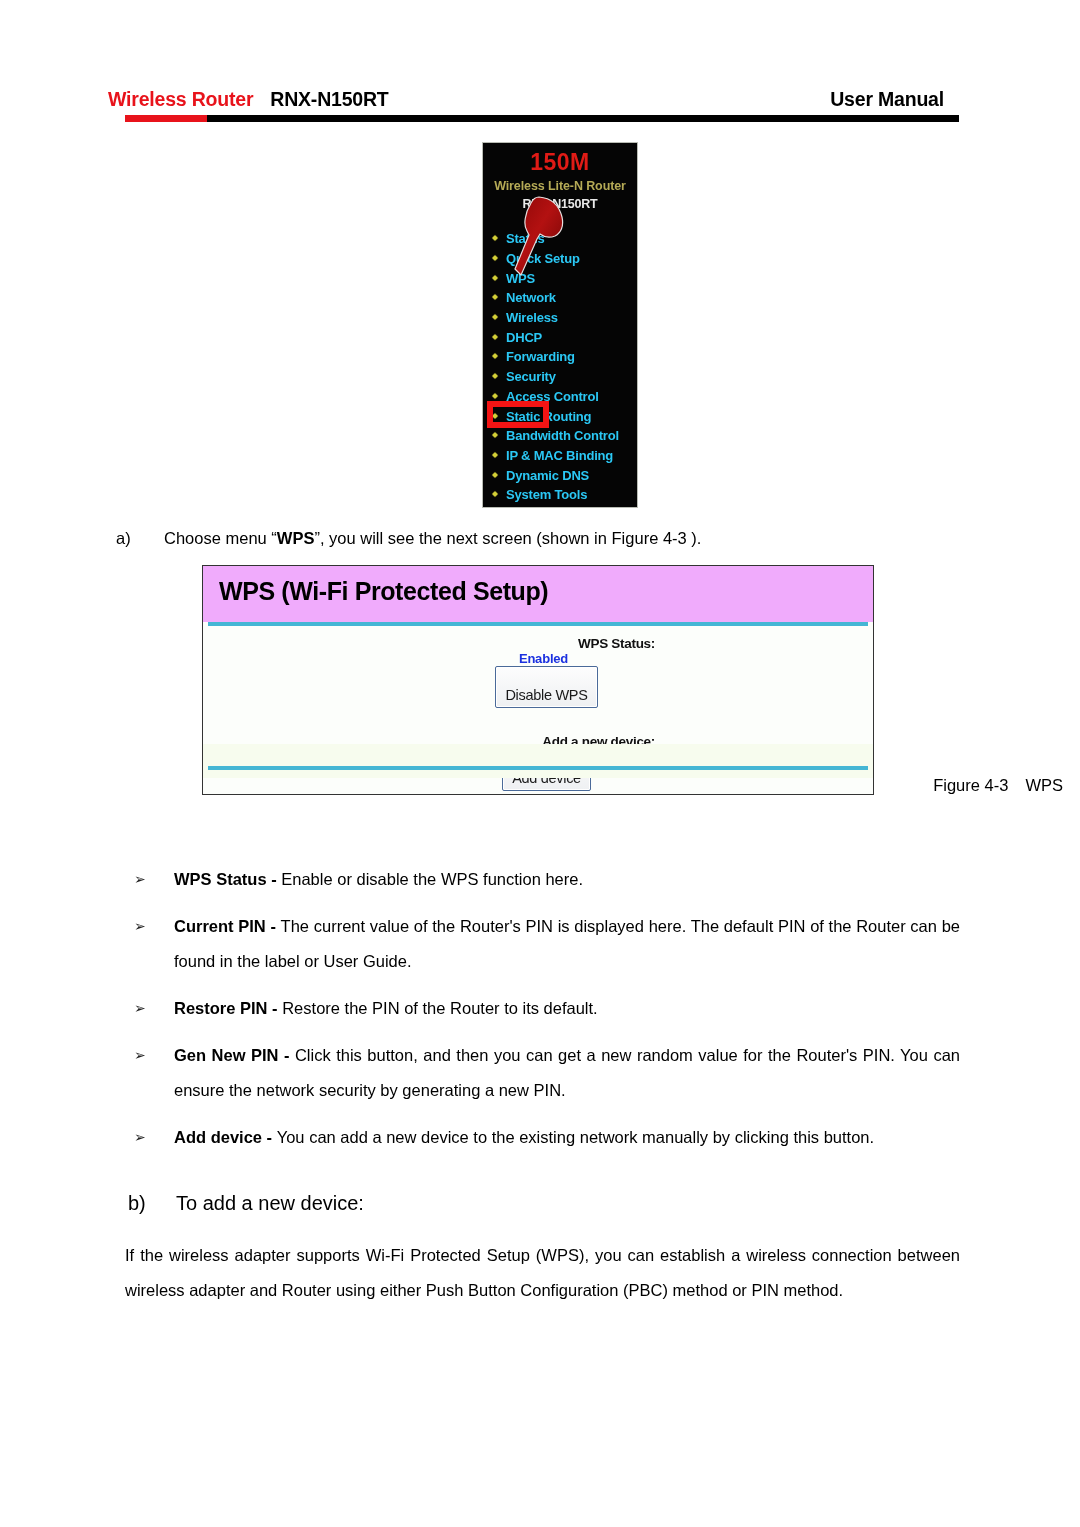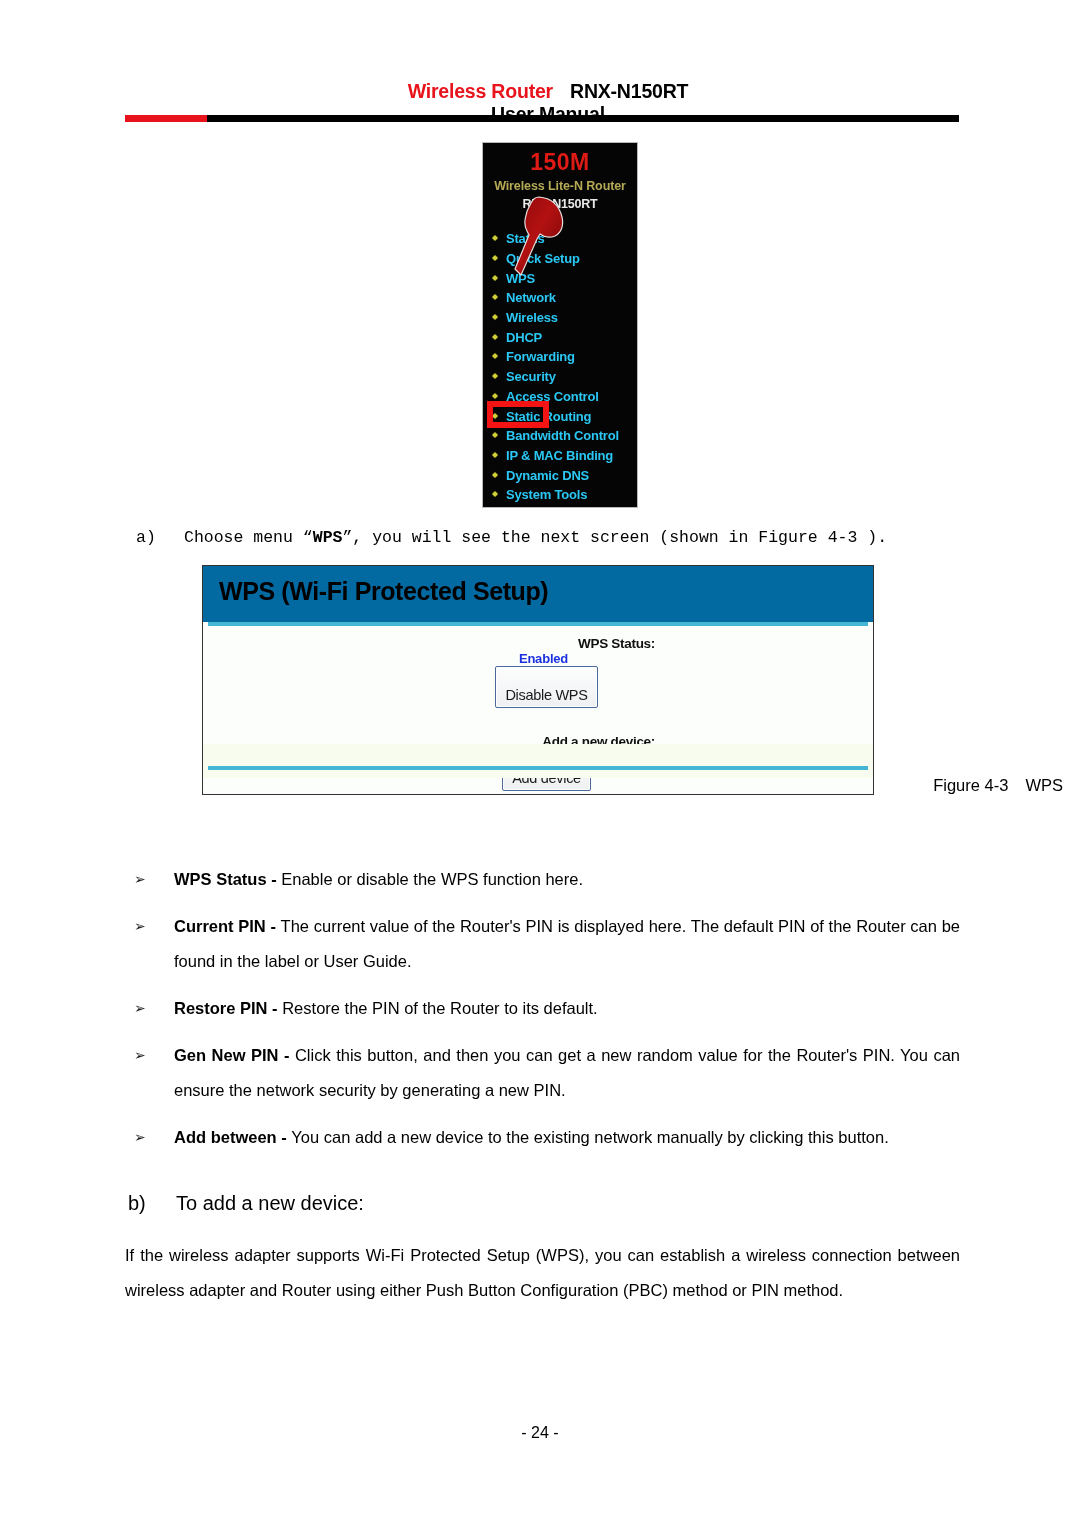--- a/index.html
+++ b/index.html
@@ -20,28 +20,27 @@
   .page {
     position: absolute;
     left: 0; top: 0;
     width: 1080px;
     height: 1527px;
   }
 
   
   .header {
     position: absolute;
-    left: 130px;
+    left: 108px;
     top: 80px;
     width: 836px;
     height: 38px;
     display: flex;
     align-items: center;
     justify-content: space-between;
-    flex-direction: column;
   }
   .header-left {
     display: flex;
     align-items: baseline;
     white-space: nowrap;
   }
   .hdr-brand {
     color: #e8131b;
     font-size: 19.5px;
     font-weight: bold;
@@ -178,28 +177,27 @@
     top: 52px;
     width: 60px;
     height: 82px;
     z-index: 6;
     pointer-events: none;
   }
 
   
   .step-a {
     position: absolute;
-    left: 136px;
+    left: 116px;
     top: 526px;
     width: 832px;
     font-size: 16.5px;
     line-height: 24px;
     color: #000;
     white-space: nowrap;
-    font-family: Liberation Mono, monospace;
   }
   .step-a .lbl {
     display: inline-block;
     width: 48px;
   }
   .step-a b { font-weight: bold; }
 
   
   .wps-panel {
     position: absolute;
@@ -207,21 +205,21 @@
     top: 565px;
     width: 672px;
     height: 230px;
     background: #fcfefb;
     border: 1px solid #333333;
     box-sizing: border-box;
   }
   .wps-title-zone {
     position: relative;
     height: 56px;
-    background: #0369a1;
+    background: #f0abfc;
     padding: 10px 0 0 16px;
     box-sizing: border-box;
   }
   .wps-title {
     font-size: 25px;
     font-weight: bold;
     color: #000;
     letter-spacing: -0.4px;
     line-height: 30px;
   }
@@ -501,24 +499,23 @@
 
   <div class="fig-caption">
     <span>Figure 4-3</span><span class="gap"></span><span>WPS</span>
   </div>
 
   <div class="bullets" id="bullet-list">
       <div class="bullet"><span class="arrow-glyph">➢</span><b>WPS Status - </b><span>Enable or disable the WPS function here.</span></div>
       <div class="bullet"><span class="arrow-glyph">➢</span><b>Current PIN - </b><span>The current value of the Router's PIN is displayed here. The default PIN of the Router can be found in the label or User Guide.</span></div>
       <div class="bullet"><span class="arrow-glyph">➢</span><b>Restore PIN - </b><span>Restore the PIN of the Router to its default.</span></div>
       <div class="bullet"><span class="arrow-glyph">➢</span><b>Gen New PIN - </b><span>Click this button, and then you can get a new random value for the Router's PIN. You can ensure the network security by generating a new PIN.</span></div>
-      <div class="bullet"><span class="arrow-glyph">➢</span><b>Add between - </b><span>You can add a new device to the existing network manually by clicking this button.</span></div>
+      <div class="bullet"><span class="arrow-glyph">➢</span><b>Add device - </b><span>You can add a new device to the existing network manually by clicking this button.</span></div>
     </div>
 
   <div class="step-b">
     <span class="lbl">b)</span><span>To add a new device:</span>
   </div>
 
   <div class="closing-para">If the wireless adapter supports Wi-Fi Protected Setup (WPS), you can establish a wireless connection between wireless adapter and Router using either Push Button Configuration (PBC) method or PIN method.</div>
 
-  <div class="page-number">- 24 -</div>
 
 </div>
 
 </body></html>

